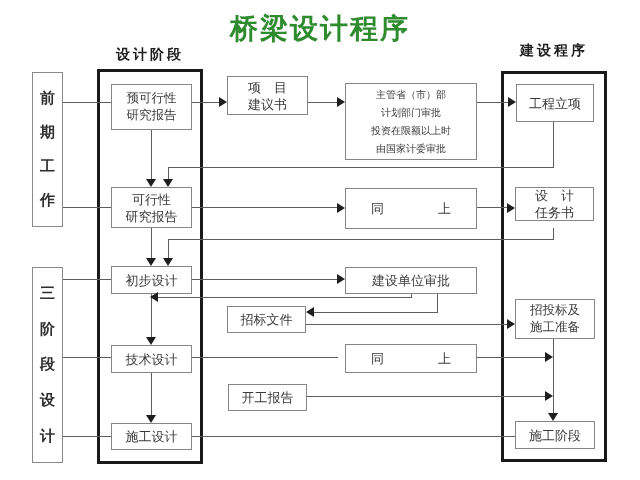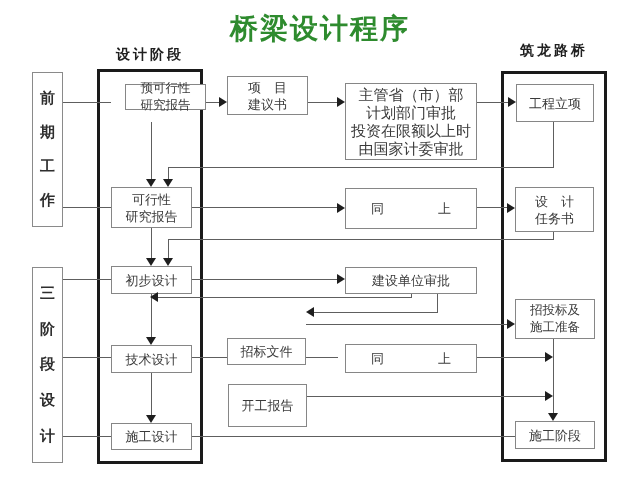--- a/index.html
+++ b/index.html
@@ -11,21 +11,21 @@
   .colhead{position:absolute;text-align:center;font-weight:bold;font-size:14px;
            letter-spacing:3px;color:#1f1f1f;}
   .frame{position:absolute;border:3px solid #1a1a1a;box-sizing:border-box;background:transparent;}
   .vlabel{position:absolute;border:1px solid #8a8a8a;box-sizing:border-box;background:#fff;
           display:flex;flex-direction:column;justify-content:space-around;align-items:center;
           font-size:15px;font-weight:600;color:#2e2e2e;padding:8px 0;}
   .box{position:absolute;border:1px solid #868686;box-sizing:border-box;background:#fff;
        display:flex;flex-direction:column;align-items:center;justify-content:center;
        text-align:center;font-size:13px;line-height:17px;color:#3a3a3a;z-index:3;}
   .box.small{font-size:12.5px;}
-  .box.wide4{line-height:18px;font-size:15px;}
+  .box.wide4{line-height:18px;font-size:10px;}
   .box.justify2{flex-direction:row;justify-content:space-between;padding:0 25px;}
   .hl,.vl{position:absolute;background:#5e5e5e;z-index:2;}
   .hl{height:1px;}
   .vl{width:1px;}
   .ar,.al,.ad{position:absolute;width:0;height:0;z-index:4;}
   .ar{border-top:5px solid transparent;border-bottom:5px solid transparent;border-left:8px solid #1e1e1e;}
   .al{border-top:5px solid transparent;border-bottom:5px solid transparent;border-right:8px solid #1e1e1e;}
   .ad{border-left:5px solid transparent;border-right:5px solid transparent;border-top:8px solid #1e1e1e;}
   .wm{position:absolute;left:484px;top:424px;display:flex;align-items:center;z-index:6;opacity:.6;}
   .wm-logo{width:30px;height:30px;border:3px solid #c3bcb6;border-radius:50%;box-sizing:border-box;
@@ -34,21 +34,21 @@
            background:#cfc8c2;border-radius:50% 60% 55% 45%;}
   .wm-text{font-size:25px;font-weight:bold;letter-spacing:3px;color:#c0b9b2;margin-left:6px;white-space:nowrap;}
 </style>
 </head>
 <body>
 
 <div class="stage">
 
   <div class="title">桥梁设计程序</div>
   <div class="colhead" style="left:97px;top:46px;width:106px;">设计阶段</div>
-  <div class="colhead" style="left:501px;top:42px;width:106px;">筑龙路桥</div>
+  <div class="colhead" style="left:501px;top:42px;width:106px;">建设程序</div>
 
   <div class="frame" style="left:97px;top:69px;width:106px;height:395px;"></div>
   <div class="frame" style="left:501px;top:71px;width:106px;height:391px;"></div>
 
   <div class="hl" style="left:63px;top:102px;width:48px;"></div>
   <div class="hl" style="left:192px;top:102px;width:28px;"></div>
   <div class="hl" style="left:308px;top:102px;width:30px;"></div>
   <div class="hl" style="left:477px;top:102px;width:32px;"></div>
   <div class="hl" style="left:63px;top:207px;width:48px;"></div>
   <div class="hl" style="left:192px;top:207px;width:146px;"></div>
@@ -105,21 +105,21 @@
     <span>作</span>
   </div>
   <div class="vlabel" style="left:32px;top:267px;width:31px;height:196px;">
     <span>三</span>
     <span>阶</span>
     <span>段</span>
     <span>设</span>
     <span>计</span>
   </div>
 
-  <div class="box small" style="left:111px;top:84px;width:81px;height:26px;margin-left:14px;">
+  <div class="box small" style="left:111px;top:84px;width:81px;height:46px;">
     <div>预可行性</div>
     <div>研究报告</div>
   </div>
   <div class="box" style="left:227px;top:76px;width:81px;height:39px;">
     <div>项　目</div>
     <div>建议书</div>
   </div>
   <div class="box wide4" style="left:345px;top:83px;width:132px;height:77px;">
     <div>主管省（市）部</div>
     <div>计划部门审批</div>
@@ -130,45 +130,45 @@
     <div>工程立项</div>
   </div>
   <div class="box" style="left:111px;top:187px;width:81px;height:41px;">
     <div>可行性</div>
     <div>研究报告</div>
   </div>
   <div class="box justify2" style="left:345px;top:188px;width:132px;height:41px;">
     <span>同</span>
     <span>上</span>
   </div>
-  <div class="box" style="left:515px;top:187px;width:79px;height:45px;">
+  <div class="box" style="left:515px;top:187px;width:79px;height:34px;">
     <div>设　计</div>
     <div>任务书</div>
   </div>
   <div class="box" style="left:111px;top:266px;width:81px;height:28px;">
     <div>初步设计</div>
   </div>
   <div class="box" style="left:345px;top:267px;width:132px;height:27px;">
     <div>建设单位审批</div>
   </div>
-  <div class="box" style="left:227px;top:306px;width:79px;height:27px;margin-top:32px;">
+  <div class="box" style="left:227px;top:306px;width:79px;height:27px;">
     <div>招标文件</div>
   </div>
   <div class="box small" style="left:515px;top:299px;width:80px;height:40px;">
     <div>招投标及</div>
     <div>施工准备</div>
   </div>
   <div class="box" style="left:111px;top:345px;width:81px;height:28px;">
     <div>技术设计</div>
   </div>
   <div class="box justify2" style="left:345px;top:344px;width:132px;height:29px;">
     <span>同</span>
     <span>上</span>
   </div>
-  <div class="box" style="left:228px;top:384px;width:79px;height:43px;">
+  <div class="box" style="left:228px;top:384px;width:79px;height:27px;">
     <div>开工报告</div>
   </div>
   <div class="box" style="left:111px;top:423px;width:81px;height:27px;">
     <div>施工设计</div>
   </div>
   <div class="box" style="left:515px;top:421px;width:80px;height:28px;">
     <div>施工阶段</div>
   </div>
 
 

